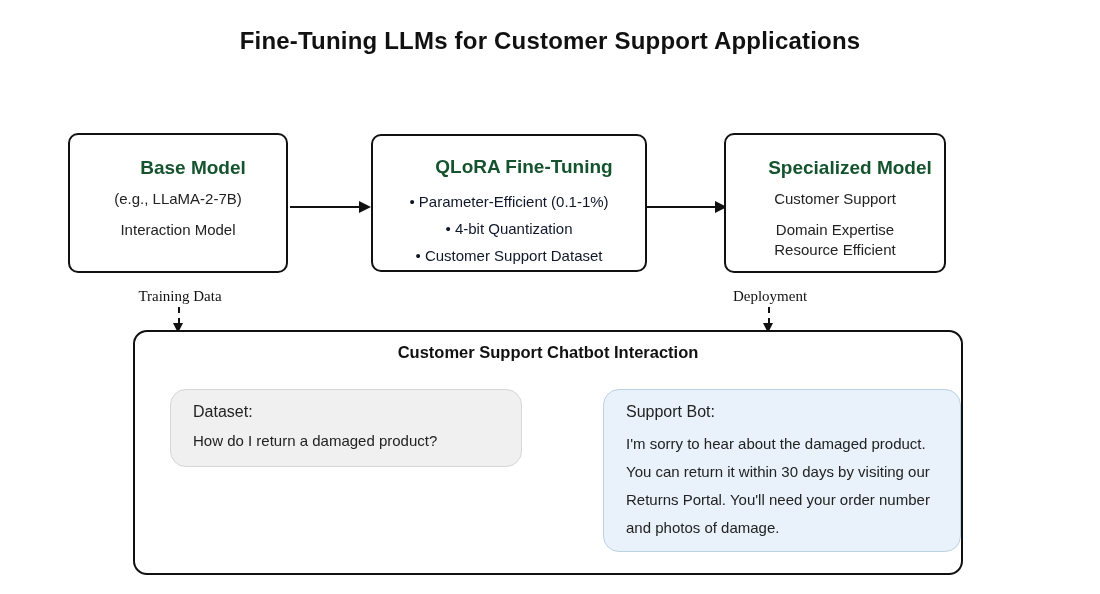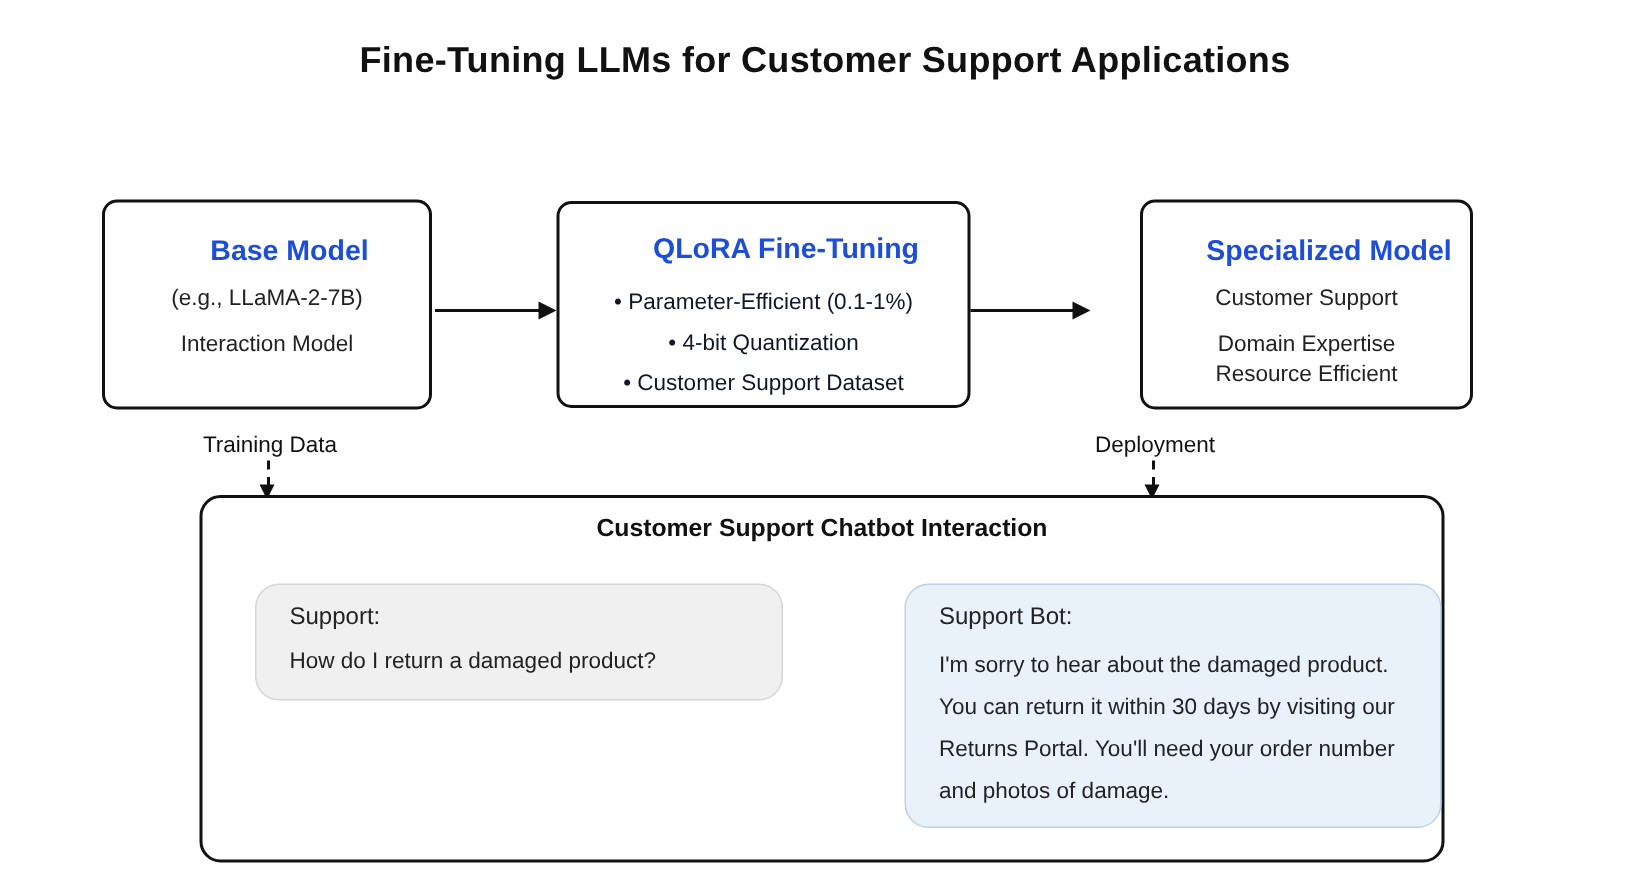--- a/index.html
+++ b/index.html
@@ -32,21 +32,21 @@
     position: absolute;
     box-sizing: border-box;
     background: #ffffff;
     border: 2.5px solid #111111;
     border-radius: 10px;
     text-align: center;
   }
   .node-title {
     font-size: 19px;
     font-weight: bold;
-    color: #1d4ed8;
+    color: #14532d;
     margin-top: 22px;
     margin-bottom: 11px;
     margin-left: 30px;
   }
   .node-sub {
     font-size: 15px;
     color: #222222;
     margin-bottom: 13px;
   }
   .node-line {
@@ -55,21 +55,21 @@
     line-height: 20px;
   }
   .node-bullet {
     font-size: 15px;
     color: #0f172a;
     line-height: 20px;
     margin-bottom: 7px;
   }
   #node-base   { left: 68px;  top: 133px; width: 220px; height: 140px; }
   #node-qlora  { left: 371px; top: 134px; width: 276px; height: 138px; }
-  #node-spec   { left: 760px; top: 133px; width: 222px; height: 140px; }
+  #node-spec   { left: 724px; top: 133px; width: 222px; height: 140px; }
   #node-qlora .node-title { margin-top: 20px; margin-bottom: 14px; }
 
   
   .h-arrow { position: absolute; height: 0; }
   .h-arrow .shaft {
     position: absolute;
     left: 0; top: -1.25px;
     height: 0;
     border-top: 2.5px solid #111111;
   }
@@ -89,20 +89,21 @@
   #arrow2 .head  { left: 68px; }
 
   
   .flow-label {
     position: absolute;
     top: 288px;
     width: 160px;
     text-align: center;
     font-size: 15px;
     color: #111111;
+    font-family: Liberation Serif, serif;
   }
   #label-training   { left: 100px; }
   #label-deployment { left: 690px; }
   .v-dashed {
     position: absolute;
     width: 0;
     height: 17px;
     border-left: 2px dashed #111111;
   }
   #dash-training   { left: 178px; top: 307px; }
@@ -206,21 +207,21 @@
   <div class="v-head" id="dash-training-head"></div>
 
   <div class="flow-label" id="label-deployment">Deployment</div>
   <div class="v-dashed" id="dash-deployment"></div>
   <div class="v-head" id="dash-deployment-head"></div>
 
   <div class="panel">
     <div class="panel-title">Customer Support Chatbot Interaction</div>
 
     <div class="bubble bubble-customer">
-      <div class="speaker">Support:</div>
+      <div class="speaker">Dataset:</div>
       <div class="message">How do I return a damaged product?</div>
     </div>
 
     <div class="bubble bubble-bot">
       <div class="speaker">Support Bot:</div>
       <div class="message">I'm sorry to hear about the damaged product. You can return it within 30 days by visiting our Returns Portal. You'll need your order number and photos of damage.</div>
     </div>
   </div>
 
 </div>

